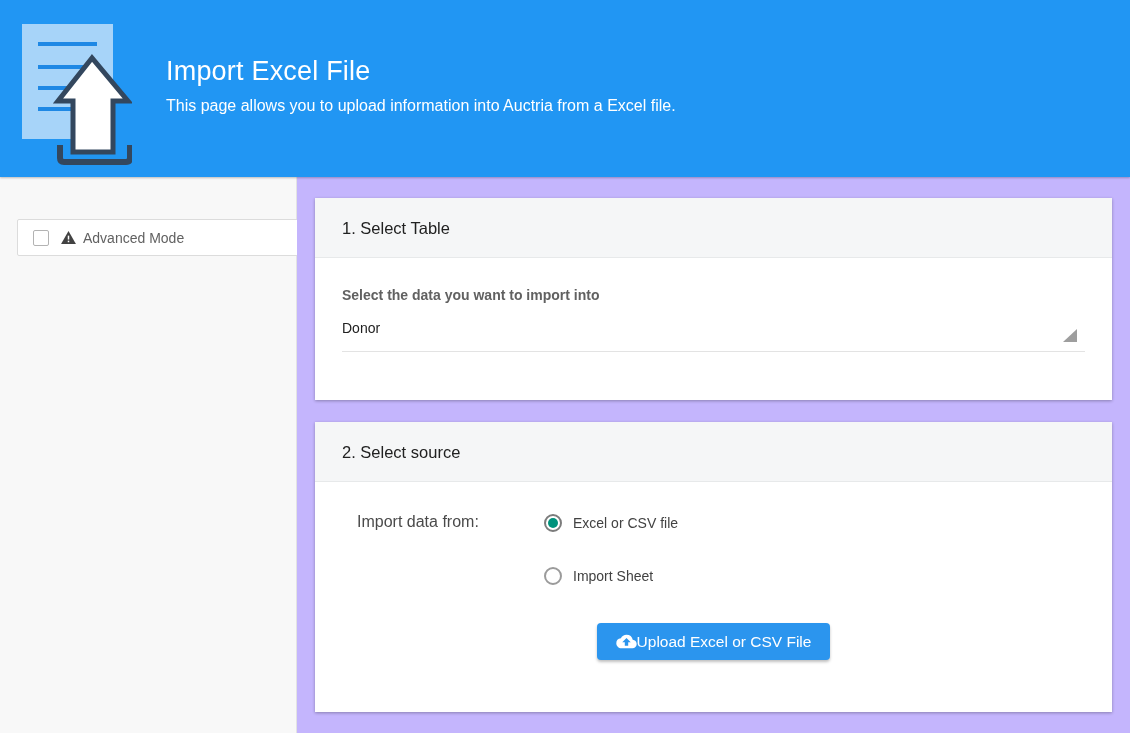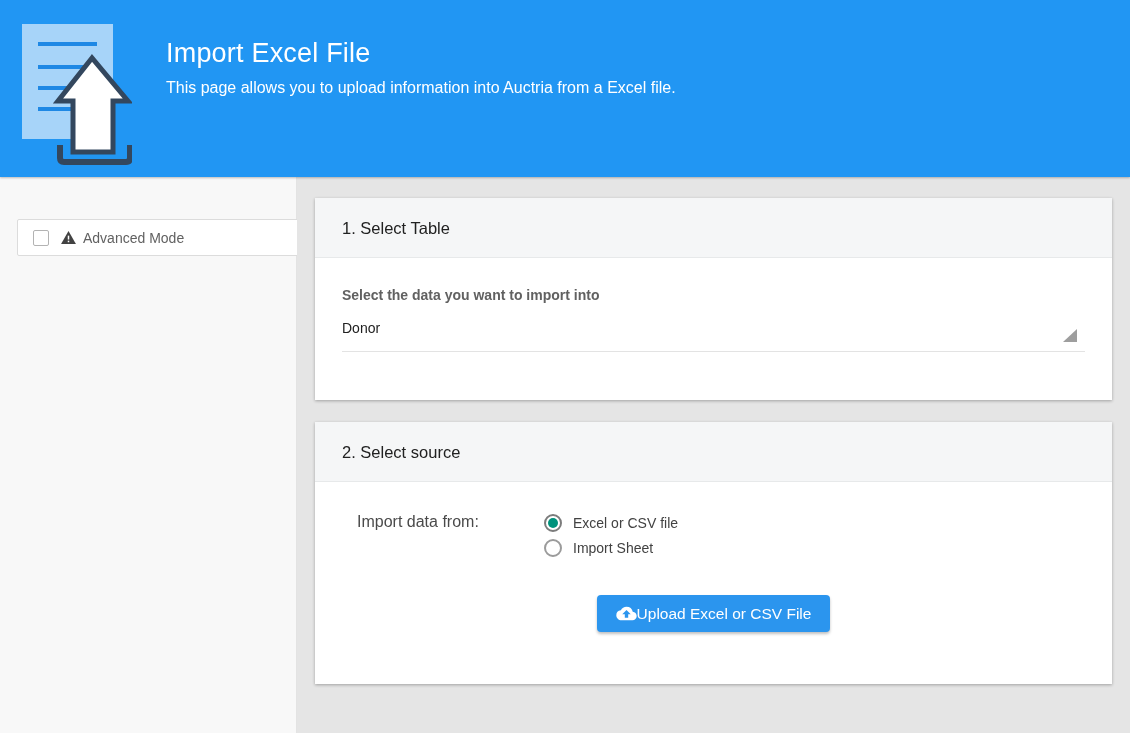--- a/index.html
+++ b/index.html
@@ -14,21 +14,21 @@
   
   .hero {
     position: relative;
     height: 177px;
     background: #2196f3;
     flex: 0 0 auto;
     box-shadow: 0 1px 2px rgba(0,0,0,0.25);
     z-index: 2;
   }
   .hero-icon { position: absolute; left: 22px; top: 24px; width: 110px; height: 145px; }
-  .hero-text { position: absolute; left: 166px; top: 38px; color: #ffffff; }
+  .hero-text { position: absolute; left: 166px; top: 56px; color: #ffffff; }
   .hero-title { font-size: 27px; font-weight: 400; letter-spacing: 0.2px; }
   .hero-subtitle { margin-top: 10px; font-size: 16px; font-weight: 400; }
 
   
   .content { flex: 1 1 auto; display: flex; min-height: 0; }
 
   .sidebar {
     width: 297px;
     flex: 0 0 auto;
     background: #f8f8f8;
@@ -50,21 +50,21 @@
   .checkbox {
     width: 16px; height: 16px;
     border: 1px solid #b3b3b3;
     border-radius: 2px;
     background: #ffffff;
     margin: 0 12px 0 15px;
     flex: 0 0 auto;
   }
   .warn-icon { display: inline-flex; margin-right: 7px; }
 
-  .main { flex: 1 1 auto; background: #e5e5e5; padding: 21px 18px 0 18px; }
+  .main { flex: 1 1 auto; background: #c4b5fd; padding: 21px 18px 0 18px; }
 
   
   .card {
     background: #ffffff;
     box-shadow: 0 1px 3px rgba(0,0,0,0.30);
     margin-bottom: 22px;
   }
   .card-header {
     height: 60px;
     line-height: 60px;
@@ -89,21 +89,21 @@
     position: absolute;
     right: 8px; bottom: 9px;
     width: 0; height: 0;
     border-left: 14px solid transparent;
     border-bottom: 13px solid #9e9e9e;
   }
 
   .card-body-2 { padding: 28px 27px 52px 27px; }
   .src-row { display: flex; padding-left: 15px; }
   .src-label { width: 187px; flex: 0 0 auto; font-size: 16px; color: #4a4a4a; padding-top: 3px; }
-  .radio-group { display: flex; flex-direction: column; }
+  .radio-group { display: flex; flex-direction: column; gap: 28px; }
   .radio-row {
     display: flex; align-items: center;
     height: 25px;
     font-size: 14px; color: #424242;
     cursor: pointer;
   }
   .radio {
     width: 18px; height: 18px;
     border-radius: 50%;
     border: 2px solid #9b9b9b;

